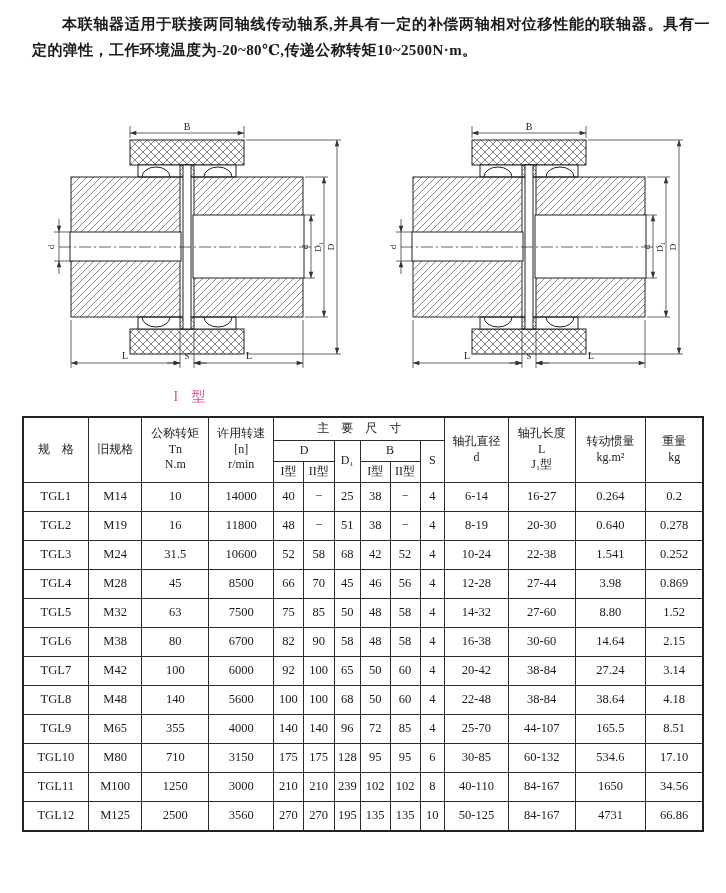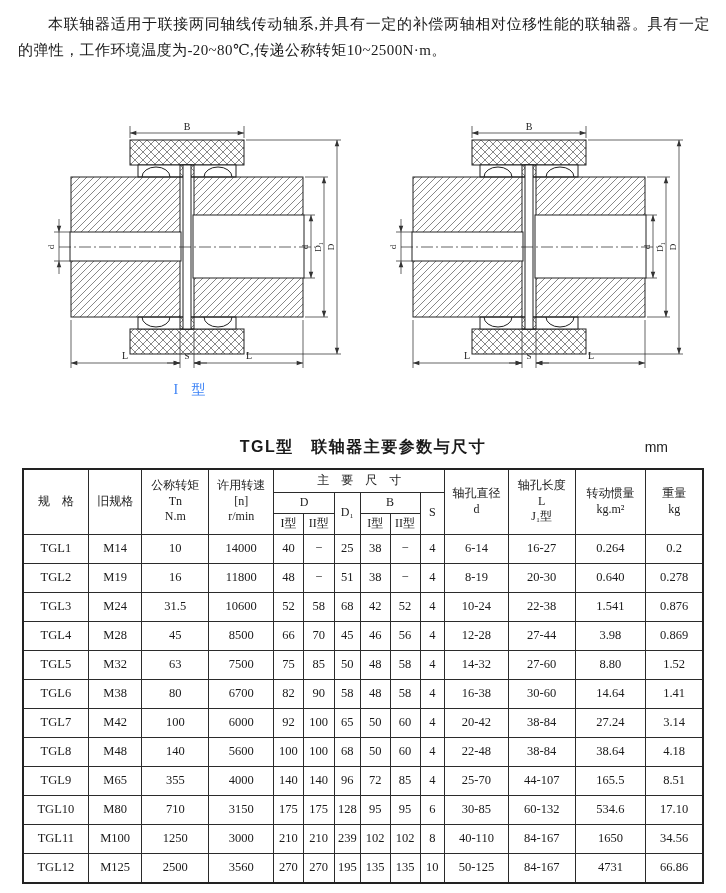--- a/index.html
+++ b/index.html
@@ -2,28 +2,28 @@
 <html><head>
 <meta charset="utf-8">
 <style>
   html,body { margin:0; padding:0; background:#ffffff; }
   .page {
     position:relative; width:726px; height:893px; background:#fff;
     font-family:"Liberation Serif","DejaVu Serif",serif; color:#1a1a1a;
     overflow:hidden;
   }
   .intro {
-    margin:0; padding:12px 16px 0 18px;
+    margin:0; padding:12px 16px 0 32px;
     font-size:15px; line-height:1.72; text-indent:2em;
-    text-align:justify; letter-spacing:0.4px;
+    text-align:justify; letter-spacing:0.4px;font-weight:bold;
   }
   .figures { display:flex; justify-content:center; gap:36px; margin-top:56px; }
   .figure { width:306px; text-align:center; }
   .figure svg { display:block; }
-  .figure-caption { margin-top:9px; font-size:14px; letter-spacing:5px; color:#3b82f6; }
+  .figure-caption { margin-top:16px; font-size:14px; letter-spacing:5px; color:#ec4899; }
   .table-title-row {
     position:relative; margin-top:38px; text-align:center;
     font-family:"Liberation Sans","DejaVu Sans",sans-serif;
   }
   .table-title { font-size:16px; font-weight:bold; letter-spacing:1.5px; }
   .table-unit { position:absolute; right:58px; top:2px; font-size:14px; }
   table.params {
     border-collapse:collapse; table-layout:fixed;
     margin:10px auto 0; width:682px;
     border:2px solid #222;
@@ -134,24 +134,20 @@
     </div>
 
     <div class="figure">
       <svg width="306" height="252" viewBox="0 0 306 252" xmlns="http://www.w3.org/2000/svg">
         <use href="#couplingG"></use>
       </svg>
     </div>
 
   </div>
 
-  <div class="table-title-row">
-    <span class="table-title">TGL型　联轴器主要参数与尺寸</span>
-    <span class="table-unit">mm</span>
-  </div>
 
   <table class="params">
     <colgroup>
       <col style="width:9.6%">
         <col style="width:7.9%">
         <col style="width:9.8%">
         <col style="width:9.6%">
       <col style="width:4.3%">
         <col style="width:4.6%">
         <col style="width:3.8%">
@@ -237,21 +233,21 @@
           <td>10600</td>
           <td>52</td>
           <td>58</td>
           <td>68</td>
           <td>42</td>
           <td>52</td>
           <td>4</td>
           <td>10-24</td>
           <td>22-38</td>
           <td>1.541</td>
-          <td>0.876</td>
+          <td>0.252</td>
         </tr>
         <tr>
           <td>TGL4</td>
           <td>M28</td>
           <td>45</td>
           <td>8500</td>
           <td>66</td>
           <td>70</td>
           <td>45</td>
           <td>46</td>
@@ -285,21 +281,21 @@
           <td>6700</td>
           <td>82</td>
           <td>90</td>
           <td>58</td>
           <td>48</td>
           <td>58</td>
           <td>4</td>
           <td>16-38</td>
           <td>30-60</td>
           <td>14.64</td>
-          <td>1.41</td>
+          <td>2.15</td>
         </tr>
         <tr>
           <td>TGL7</td>
           <td>M42</td>
           <td>100</td>
           <td>6000</td>
           <td>92</td>
           <td>100</td>
           <td>65</td>
           <td>50</td>

